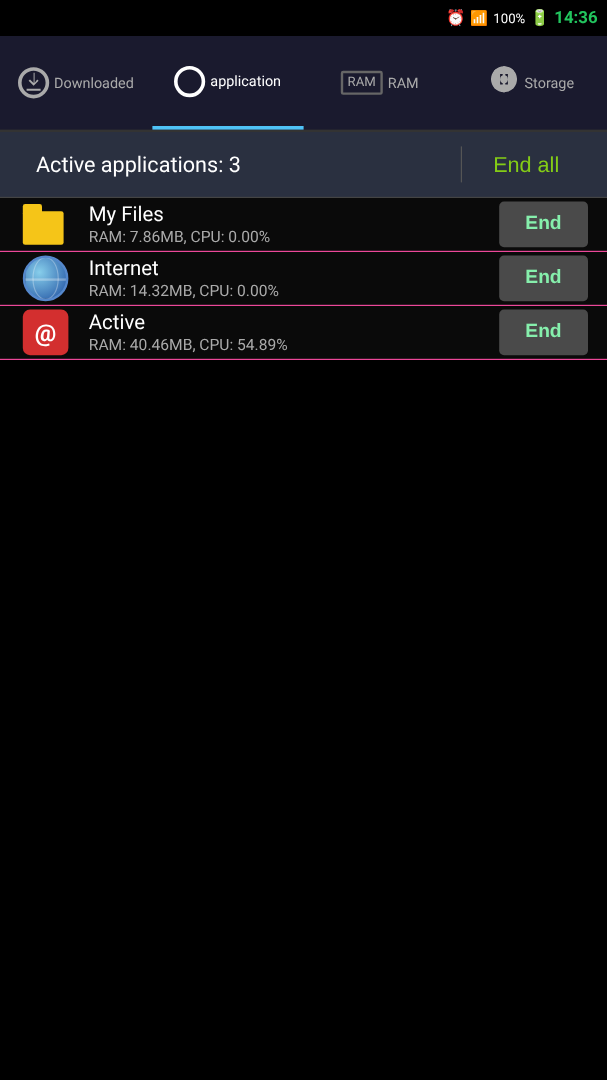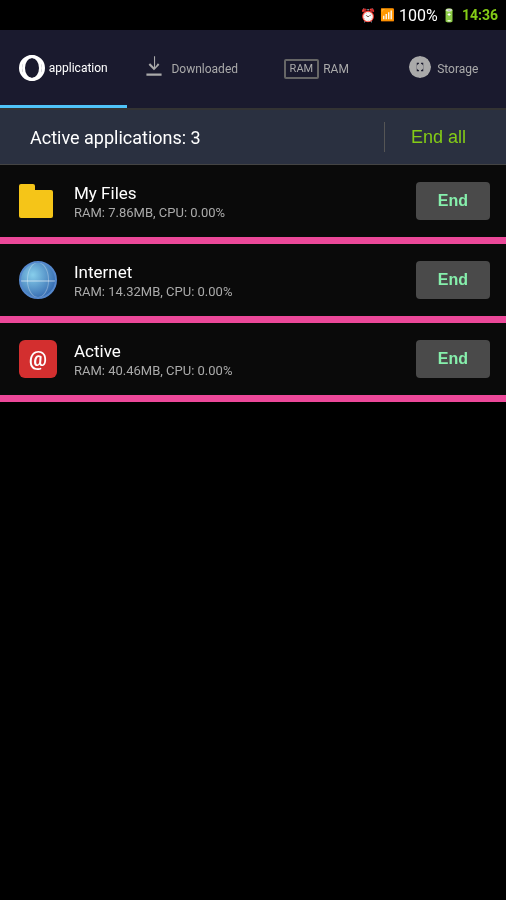--- a/index.html
+++ b/index.html
@@ -18,21 +18,21 @@
       background: #000;
       display: flex;
       align-items: center;
       justify-content: flex-end;
       padding: 0 8px;
       gap: 6px;
     }
     .status-bar .time {
       font-size: 14px;
       font-weight: bold;
-      color: #84cc16;
+      color: #22c55e;
     }
     .status-icons {
       display: flex;
       align-items: center;
       gap: 4px;
     }
 
     
     .tab-bar {
       background: #1a1a2e;
@@ -112,22 +112,22 @@
       padding: 6px 10px;
     }
 
     
     .app-list {
       background: #0a0a0a;
     }
     .app-item {
       display: flex;
       align-items: center;
-      padding: 14px 16px;
-      border-bottom: 7px solid #ec4899;
+      padding: 0 16px;
+      border-bottom: 1px solid #ec4899;
       gap: 14px;
     }
     .app-icon-wrapper {
       width: 44px;
       height: 44px;
       flex-shrink: 0;
       display: flex;
       align-items: center;
       justify-content: center;
     }
@@ -270,44 +270,44 @@
 </head>
 <body>
 
 <div class="status-bar">
   <div class="status-icons">
 
     <span style="color:#fff;font-size:13px;">⏰</span>
 
     <span style="color:#fff;font-size:12px;">📶</span>
 
-    <span style="font-size:16px;color:#fff;">100%</span>
+    <span style="font-size:11px;color:#fff;">100%</span>
 
     <span style="color:#6ec06e;font-size:13px;">🔋</span>
 
     <span class="time">14:36</span>
   </div>
 </div>
 
 <div class="tab-bar">
-
-  <div class="tab-item active">
-    <div class="tab-icon">
-      <div class="circle-icon"></div>
-    </div>
-    <span class="tab-label">application</span>
-  </div>
 
   <div class="tab-item">
     <div class="tab-icon">
       <svg class="download-svg" viewBox="0 0 24 24" fill="#aaa">
         <path d="M5 20h14v-2H5v2zm7-18v10.17l-3.59-3.58L7 10l5 5 5-5-1.41-1.41L13 12.17V2h-1z"></path>
       </svg>
     </div>
     <span class="tab-label">Downloaded</span>
+  </div>
+
+  <div class="tab-item active">
+    <div class="tab-icon">
+      <div class="circle-icon"></div>
+    </div>
+    <span class="tab-label">application</span>
   </div>
 
   <div class="tab-item">
     <div class="tab-icon">
       <div class="ram-icon-box">RAM</div>
     </div>
     <span class="tab-label">RAM</span>
   </div>
 
   <div class="tab-item">
@@ -357,20 +357,20 @@
   </div>
 
   <div class="app-item">
     <div class="app-icon-wrapper">
       <div class="email-icon">
         <span class="email-at">@</span>
       </div>
     </div>
     <div class="app-info">
       <div class="app-name">Active</div>
-      <div class="app-stats">RAM: 40.46MB, CPU: 0.00%</div>
+      <div class="app-stats">RAM: 40.46MB, CPU: 54.89%</div>
     </div>
     <button class="end-btn">End</button>
   </div>
 
 </div>
 
 <div class="rest-area"></div>
 
 </body></html>

